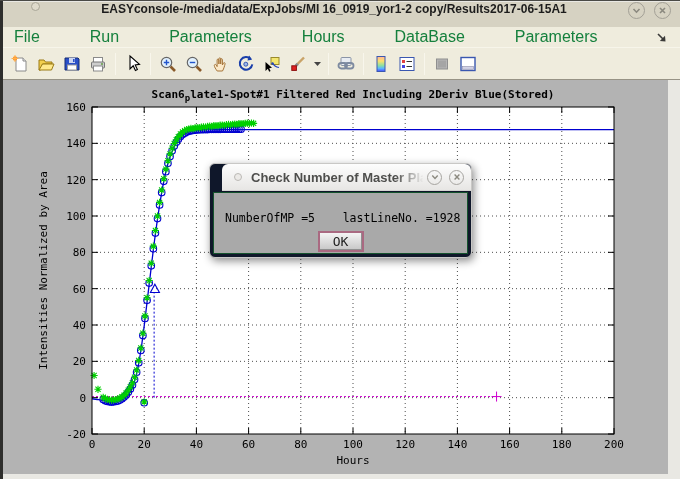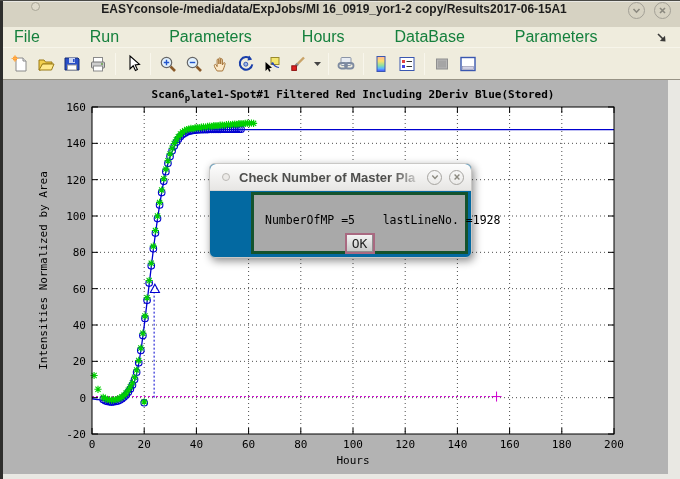--- a/index.html
+++ b/index.html
@@ -36,39 +36,39 @@
   .tsep { width:1px; height:22px; background:#b5b2a4; border-right:1px solid #f8f6ec;
     margin:0 4px; }
 
   
   #figure-area { position:absolute; left:3px; top:79px; width:665px; height:394px;
     background:#b3b3b3; }
   #chart { position:absolute; left:0; top:0; }
 
   
   #dialog { position:absolute; left:206px; top:83px; width:263px; height:95px;
-    background:#0369a1; border:1px solid #c9c8c6; border-radius:6px;
-    box-shadow:2px 3px 9px rgba(0,0,0,0.45); }
+    background:#0f172a; border:1px solid #c9c8c6; border-radius:6px;
+    box-shadow:2px 3px 9px rgba(0,0,0,0.45);padding-left:12px; }
   #dialog-titlebar { height:27px; display:flex; align-items:center;
     background:linear-gradient(#fdfdfd,#e7e6e4); border-radius:6px 6px 0 0;
     border-bottom:1px solid #d6d5d3; }
   .dlg-circle { width:8px; height:8px; border:1px solid #bbb9b5; border-radius:50%;
     margin-left:12px; background:#eceae7; flex:0 0 auto; }
   #dialog-title { flex:1; font-size:13px; font-weight:bold; color:#4e4e4c; margin-left:9px;
     white-space:nowrap; overflow:hidden; position:relative;
     -webkit-mask-image:linear-gradient(90deg,#000 82%,transparent 98%);
             mask-image:linear-gradient(90deg,#000 82%,transparent 98%); }
   .dlg-btn { width:15px; height:15px; border:1px solid #a6a4a0; border-radius:50%;
     display:flex; align-items:center; justify-content:center; margin-right:7px; flex:0 0 auto; }
   #dialog-panel { position:absolute; left:3px; right:3px; top:28px; bottom:3px;
-    background:#a9a9a9; border:3px solid #14532d;margin-left:38px; }
+    background:#a9a9a9; border:1px solid #14532d; }
   #dialog-message { position:absolute; left:11px; top:18px; font-family:"DejaVu Sans Mono", monospace;
     font-size:11.5px; color:#000; white-space:pre; }
   #ok-button { position:absolute; left:50%; transform:translateX(-50%); top:38px;
-    width:30px; height:21px; border:2px solid #a96981;
+    width:46px; height:21px; border:2px solid #a96981;
     background:linear-gradient(#f4f4f4,#c6c6c6);
     font-family:"DejaVu Sans Mono", monospace; font-size:13px; color:#1e1e1e;
     cursor:default; box-shadow:inset -1px -1px 0 #8f8f8f; }
 </style>
 </head>
 <body>
 
 <div id="app">
   <div id="left-frame"></div>
 

